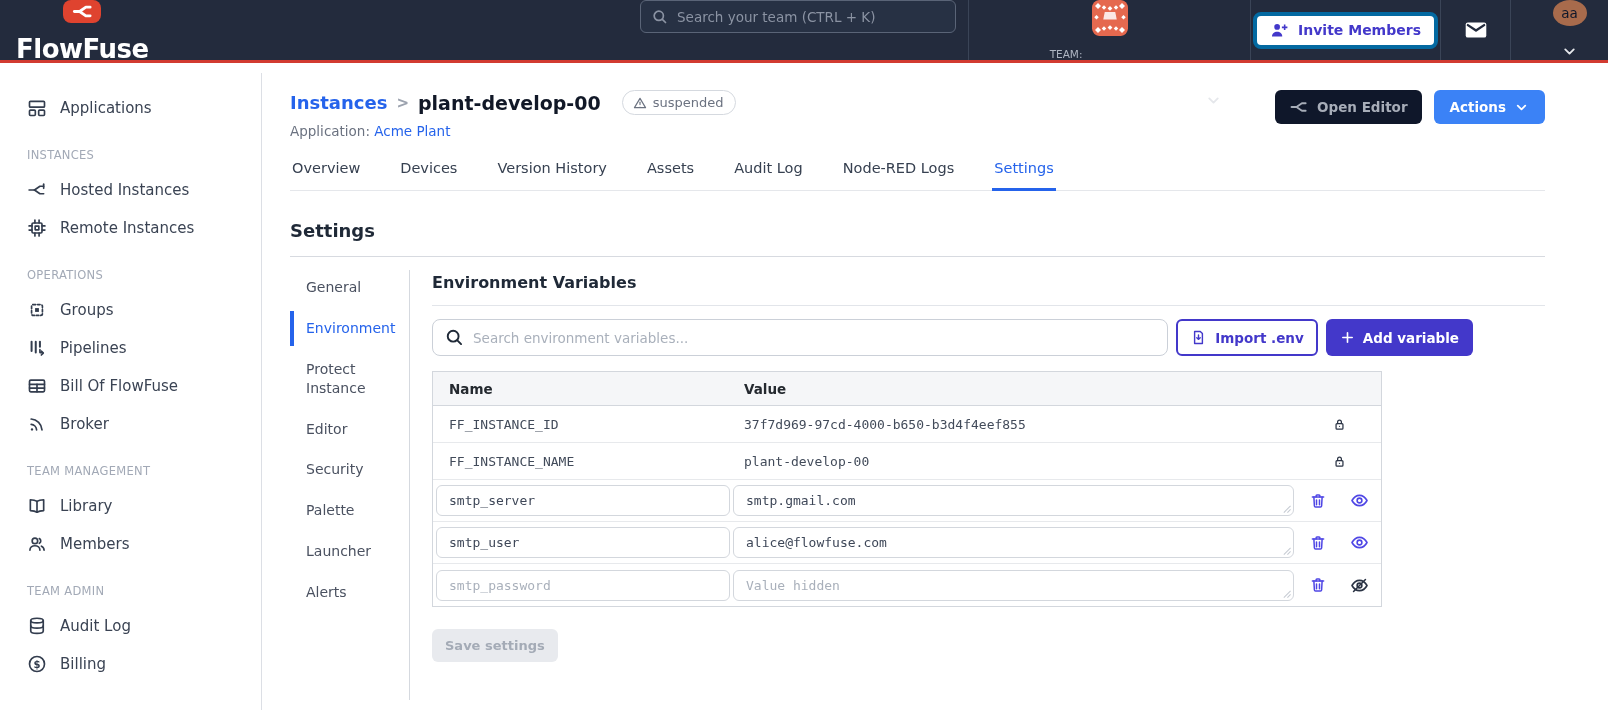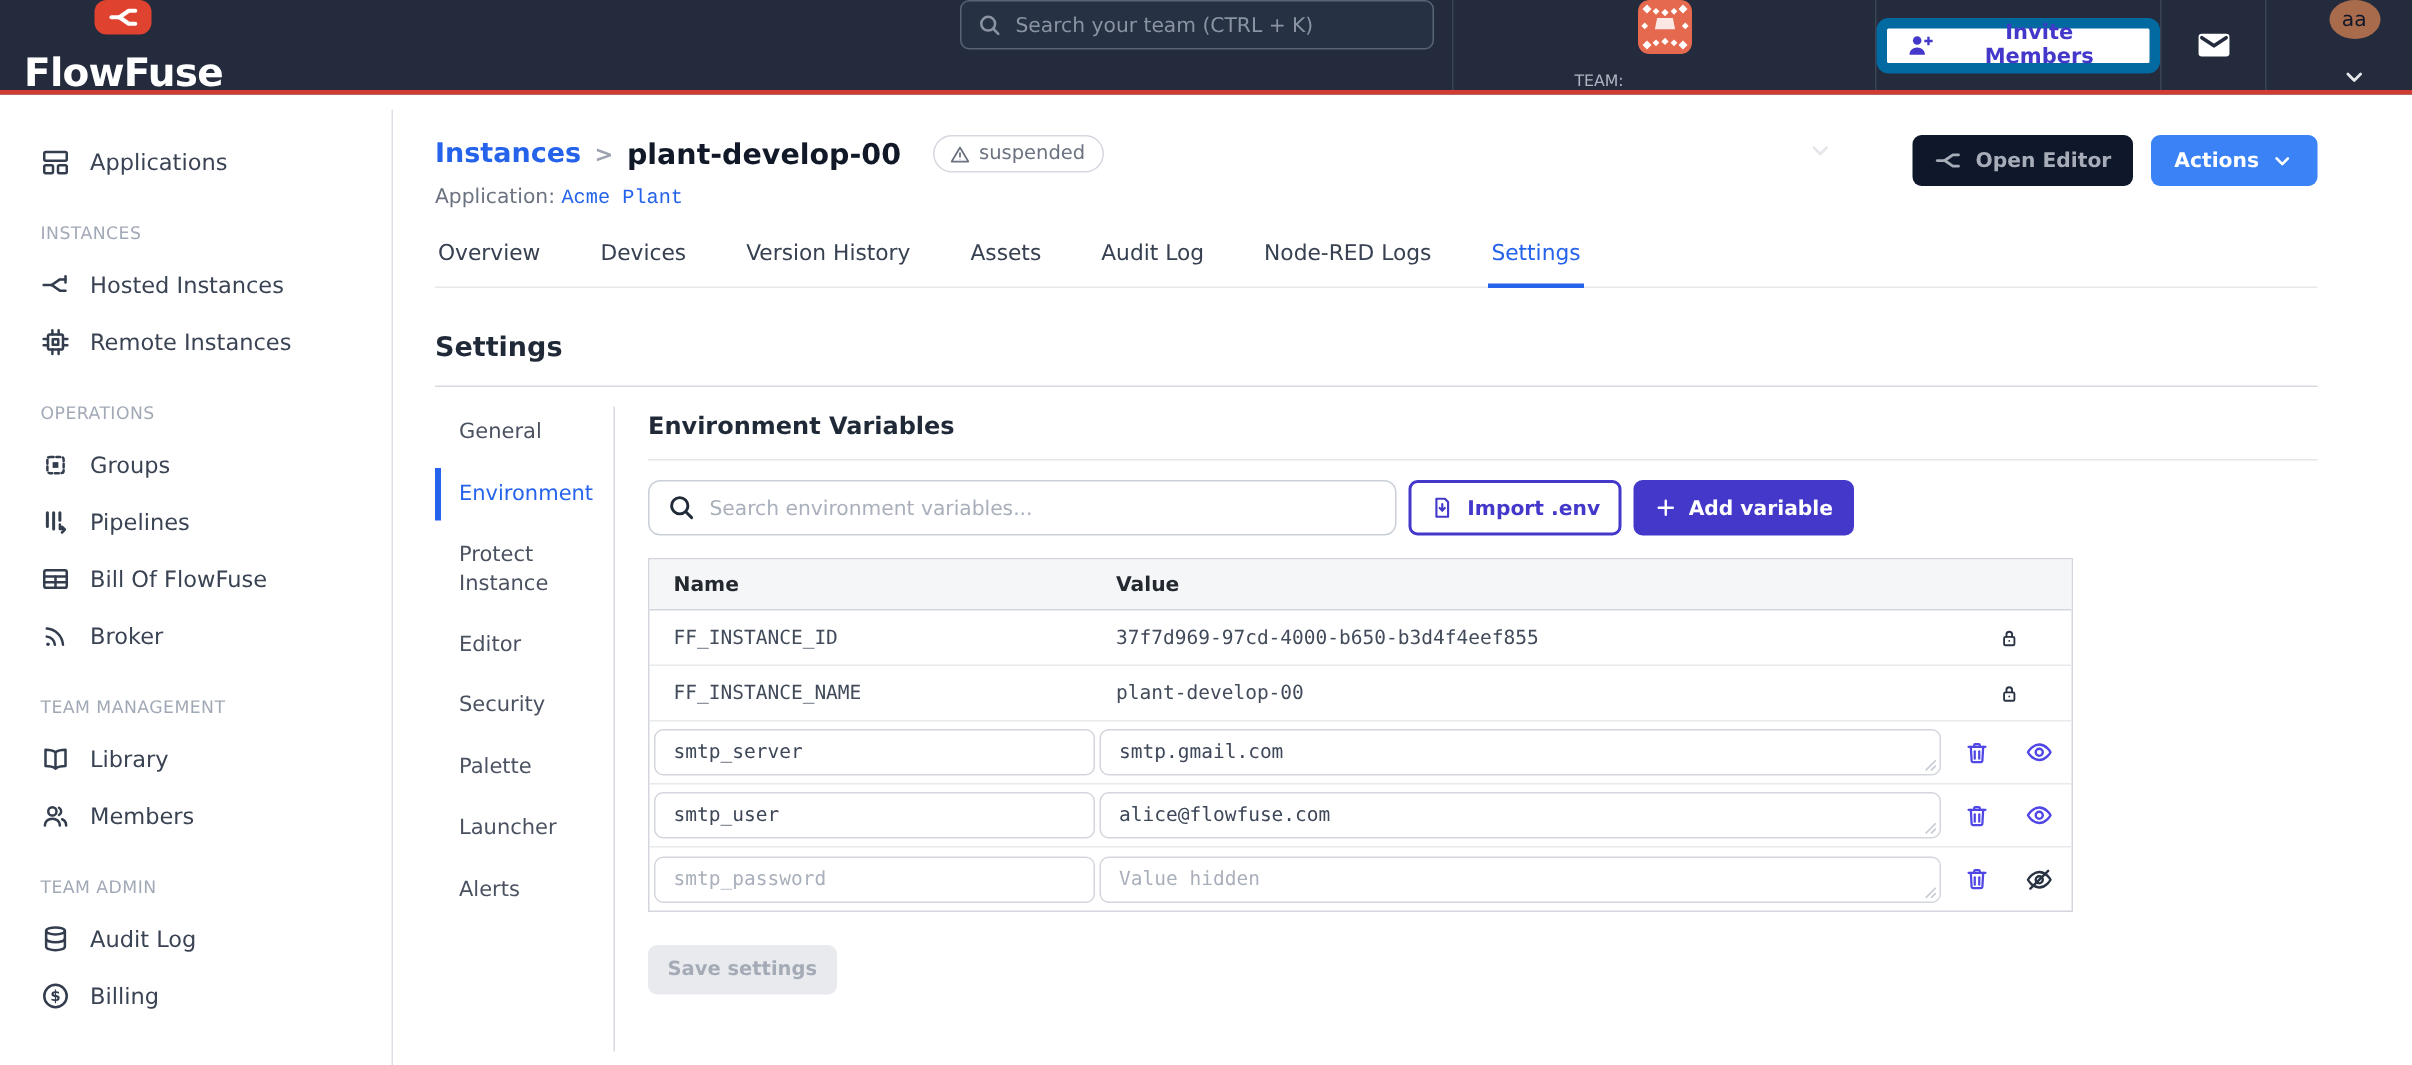--- a/index.html
+++ b/index.html
@@ -24,21 +24,21 @@
   .nav-search .mag { position:absolute; left:11px; top:8px; color:#8B93A3; }
   .nav-divided { border-left:1px solid #3A4457; }
   .team-sec { width:282px; padding:0 18px; gap:12px; }
   .team-avatar { width:36px; height:36px; border-radius:6px; flex:none; }
   .team-text { line-height:1.25; }
   .team-label { font-size:10.5px; color:#AEB5C2; }
   .team-name { font-size:15px; color:#fff; }
   .team-chevron { margin-left:auto; margin-right:10px; color:#E5E7EB; }
   .invite-sec { width:190px; justify-content:center; }
   .invite-btn { display:flex; align-items:center; gap:9px; background:#fff; color:#4338CA;
-    border:7px solid #0369a1; border-radius:8px; height:37px; padding:0 13px;
+    border:4px solid #0369a1; border-radius:8px; height:37px; padding:0 13px;
     font-size:14px; font-weight:bold; cursor:pointer; font-family:inherit; }
   .mail-sec { width:70px; justify-content:center; }
   .user-sec { width:98px; padding-left:20px; gap:17px; }
   .user-avatar { width:34px; height:34px; border-radius:50%; background:#A86B4C; color:#0f172a;
     display:flex; align-items:center; justify-content:center; font-size:13.5px; }
 
   
   .sidebar { position:absolute; left:0; top:73px; width:262px; height:647px;
     background:#fff; border-right:1px solid #DCDFE5; padding-top:16px; }
   .side-item { height:38px; display:flex; align-items:center; gap:13px; padding-left:27px;
@@ -49,21 +49,21 @@
   
   .main { position:absolute; left:262px; top:63px; right:0; bottom:0; padding:27px 63px 0 28px; }
   .head-row { display:flex; justify-content:space-between; align-items:flex-start; }
   .crumb-line { display:flex; align-items:center; gap:9px; }
   .crumb-parent { color:#2563EB; font-size:18px; font-weight:bold; cursor:pointer; }
   .crumb-sep { color:#9CA3AF; font-size:15px; font-weight:bold; }
   .crumb-current { color:#111827; font-size:19px; font-weight:bold; }
   .badge { display:flex; align-items:center; gap:6px; margin-left:12px; border:1px solid #D5D9DF;
     border-radius:999px; padding:4px 12px 4px 10px; color:#6B7280; font-size:13px; }
   .app-line { margin-top:8px; font-size:13.5px; color:#6B7280; }
-  .app-line a { color:#2563EB; text-decoration:none; cursor:pointer;font-family:Liberation Mono, monospace; }
+  .app-line a { color:#2563EB; text-decoration:none; cursor:pointer; }
   .head-buttons { display:flex; gap:12px; }
   .btn { display:flex; align-items:center; gap:8px; height:34px; border-radius:6px;
     font-size:13.5px; font-weight:bold; border:none; cursor:pointer; font-family:inherit; }
   .btn-disabled { background:#0f172a; color:#A7ADB8; padding:16px 14px; cursor:default; }
   .btn-primary { background:#3b82f6; color:#fff; padding:0 16px; }
 
   .tabs { display:flex; margin-top:21px; border-bottom:1px solid #E5E7EB; }
   .tab { font-size:14.5px; color:#374151; padding:0 2px 12px 2px; margin-right:36px; cursor:pointer; }
   .tab.active { color:#2563EB; border-bottom:3px solid #2563EB; margin-bottom:-1px; }
 
@@ -72,21 +72,21 @@
 
   .settings-body { display:flex; margin-top:13px; }
   .settings-nav { width:120px; border-right:1px solid #D5D9DF; min-height:430px; flex:none; }
   .snav-item { font-size:14px; color:#4A5160; padding:8px 4px 8px 12px; margin-bottom:6px;
     border-left:4px solid transparent; line-height:1.35; cursor:pointer; }
   .snav-item.active { color:#2563EB; border-left-color:#2563EB; }
 
   .panel { flex:1; padding-left:22px; }
   .panel-title { font-size:16px; font-weight:bold; color:#1F2937; padding:3px 0 13px 0;
     border-bottom:1px solid #E2E5EA; }
-  .toolbar { margin-top:13px; width:804px; display:flex; gap:8px; }
+  .toolbar { margin-top:13px; width:1041px; display:flex; gap:8px; }
   .env-search { position:relative; flex:1; }
   .env-search input { width:100%; height:37px; border:1px solid #CBD0D8; border-radius:8px;
     font-size:13.5px; padding:0 12px 0 40px; outline:none; color:#1F2937; font-family:inherit; }
   .env-search input::placeholder { color:#A9B0BB; }
   .env-search .mag { position:absolute; left:12px; top:8px; color:#1F2937; }
   .btn-outline { background:#fff; border:2px solid #4338CA; color:#4338CA; height:37px;
     padding:0 12px; border-radius:6px; display:flex; align-items:center; gap:8px;
     font-size:13.5px; font-weight:bold; cursor:pointer; font-family:inherit; }
   .btn-add { background:#4338CA; color:#fff; height:37px; padding:0 14px; border:none;
     border-radius:6px; display:flex; align-items:center; gap:8px; font-size:13.5px;

